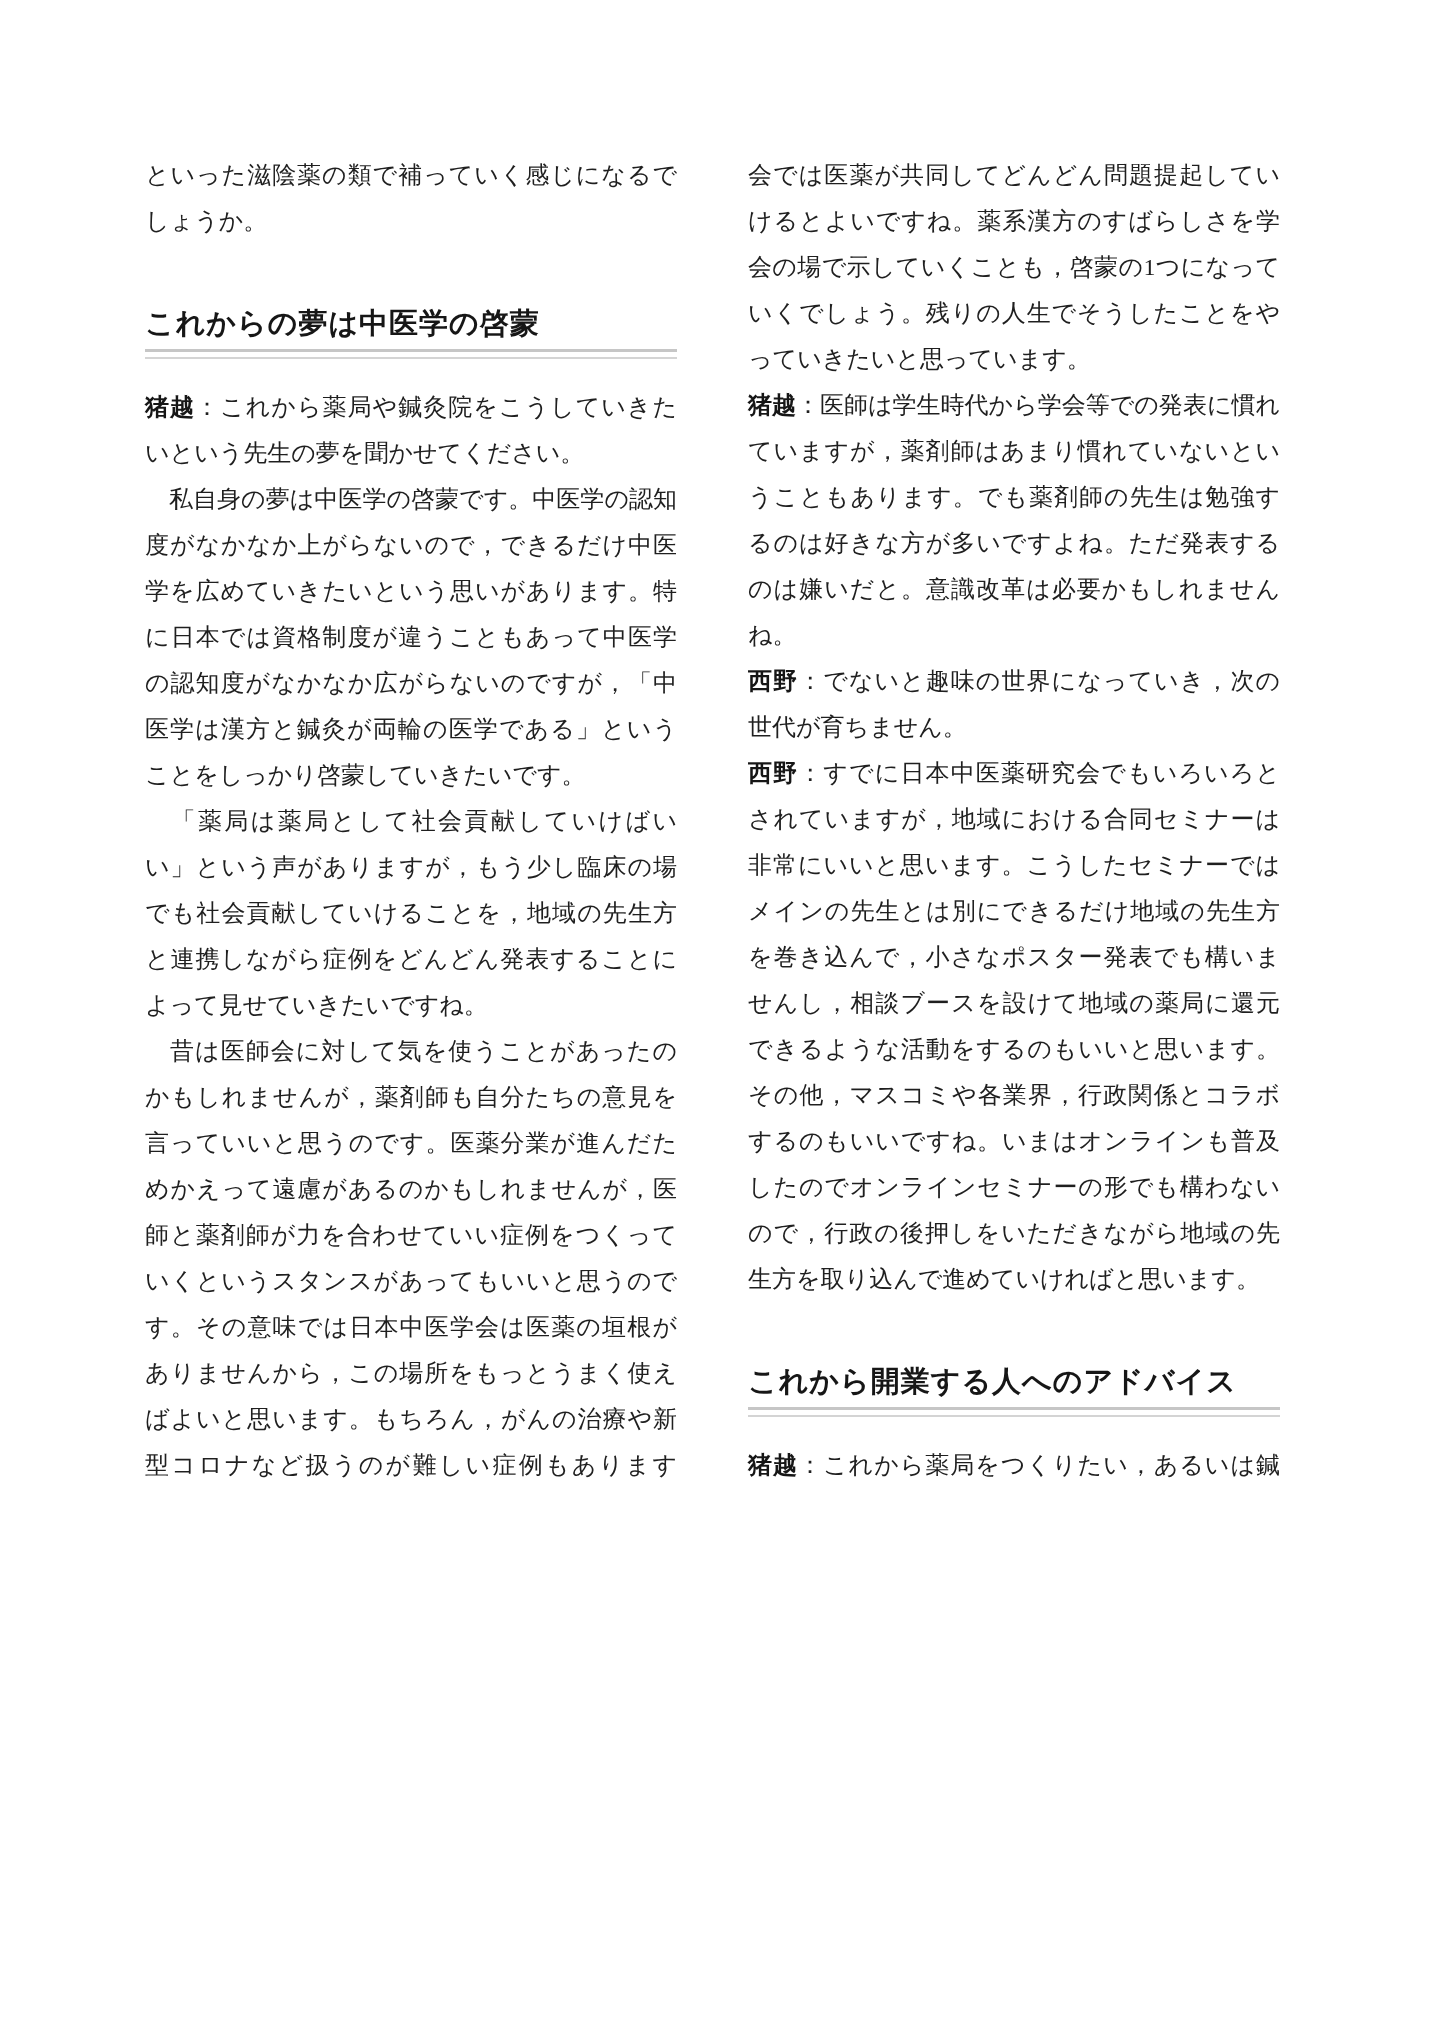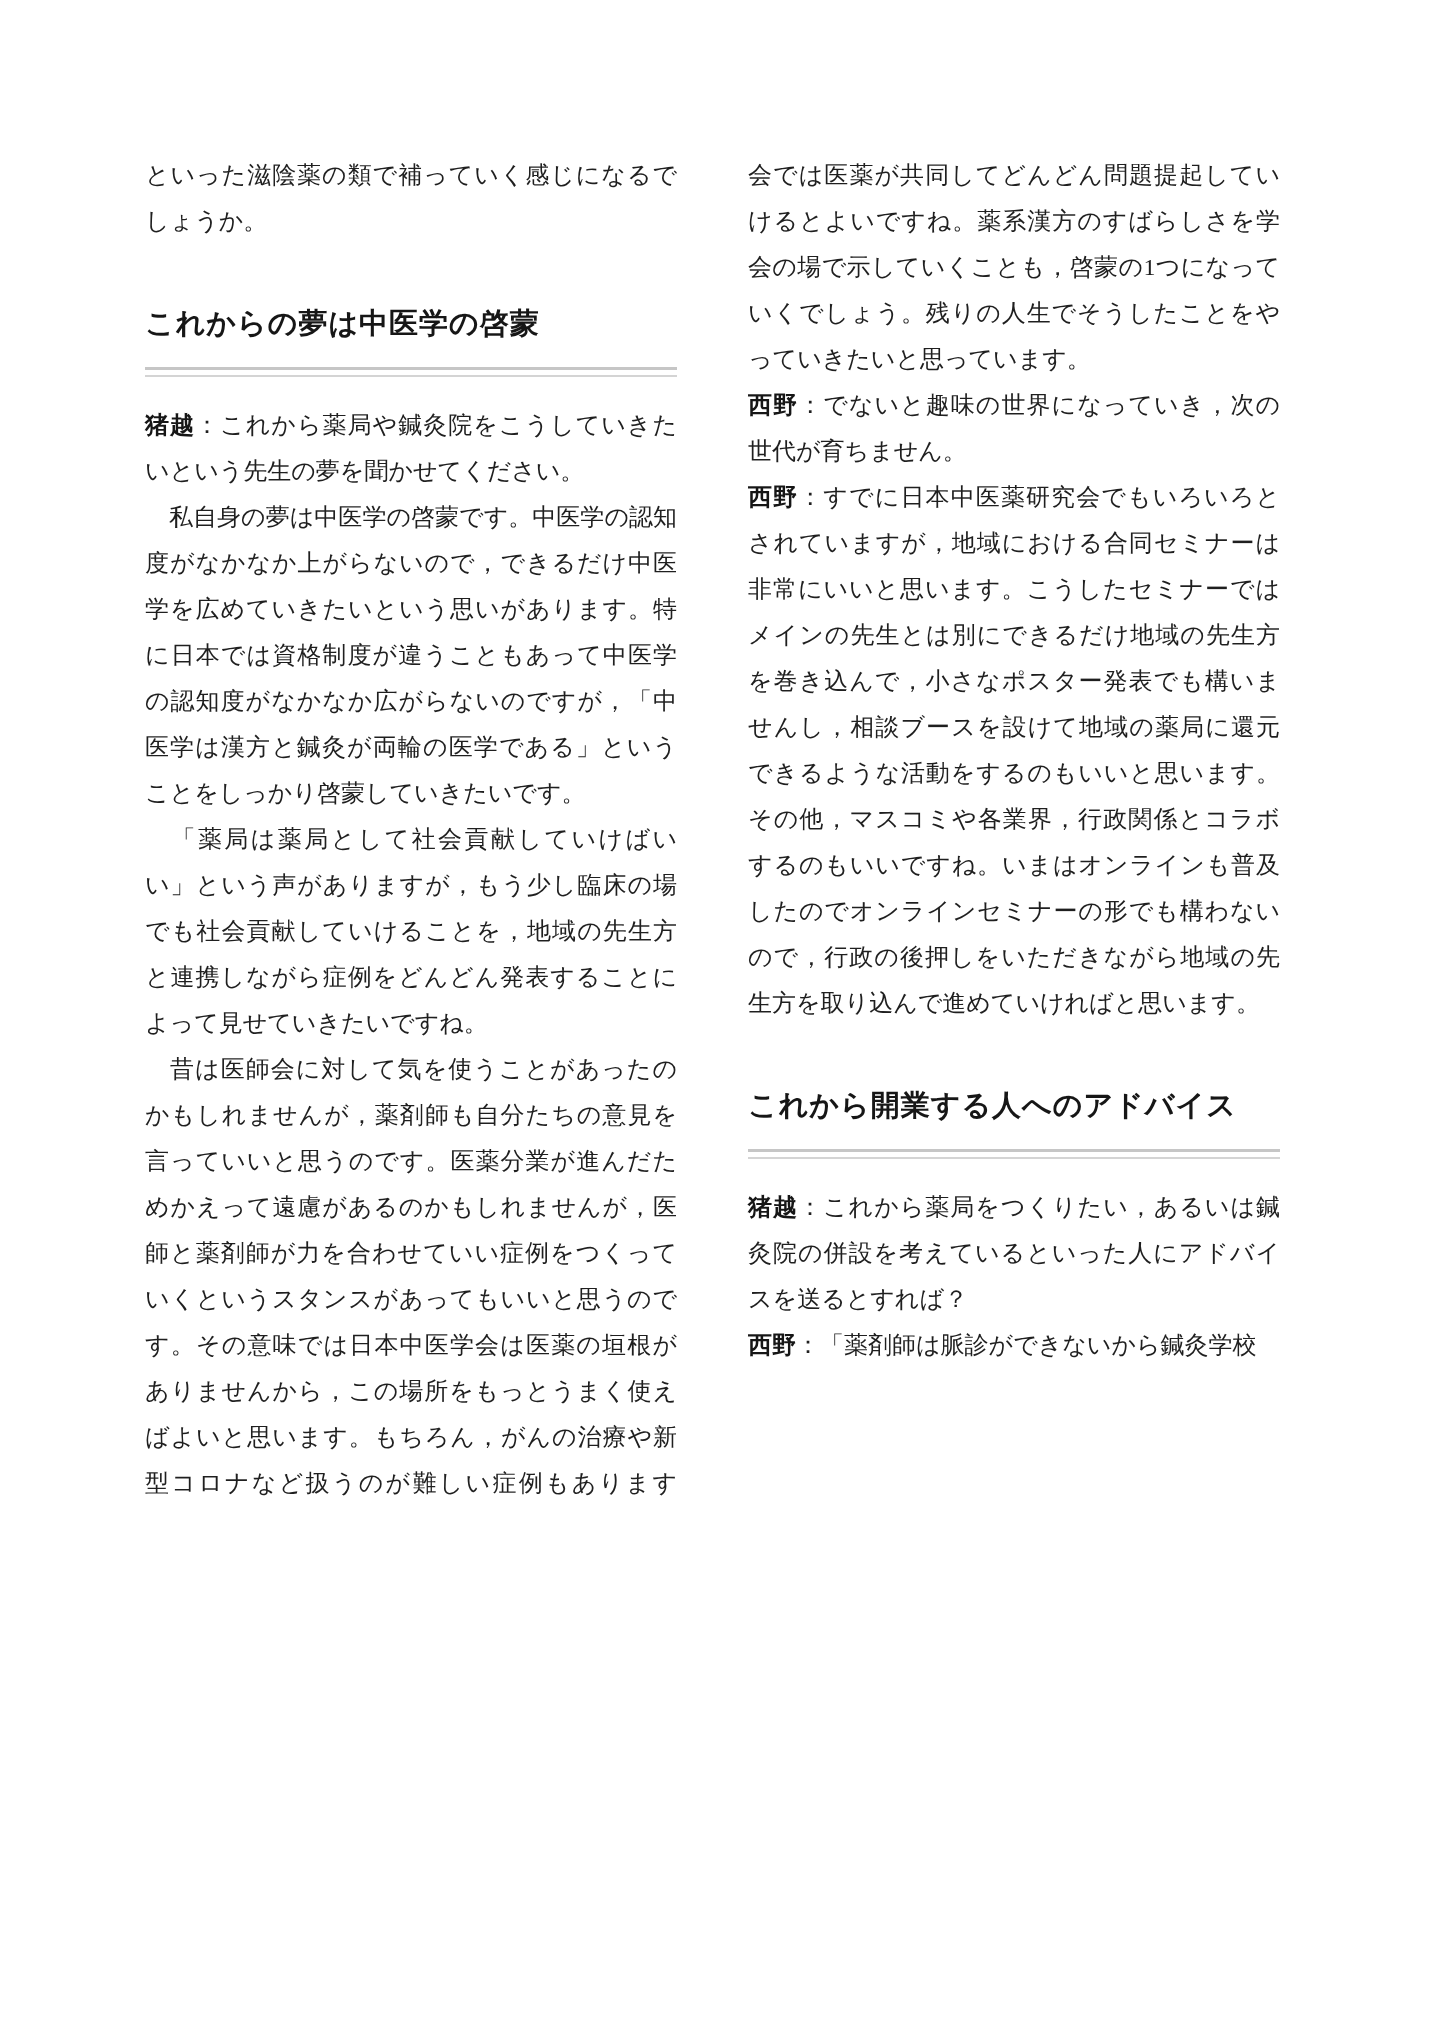--- a/index.html
+++ b/index.html
@@ -33,21 +33,21 @@
     font-family: "Liberation Sans", "DejaVu Sans", sans-serif;
     font-weight: 700;
     color: #161616;
   }
   h2.section-heading {
     font-family: "Liberation Sans", "DejaVu Sans", sans-serif;
     font-size: 29px;
     font-weight: 700;
     color: #161616;
     margin: 60px 0 32px 0;
-    padding-bottom: 23px;
+    padding-bottom: 5px;
     border-bottom: 3px solid #c6c6c6;
     position: relative;
     letter-spacing: 1px;
   }
   h2.section-heading::after {
     content: "";
     position: absolute;
     left: 0; right: 0;
     bottom: -10px;
     height: 2px;
@@ -96,20 +96,21 @@
 
 
     <p class="body-text">　私自身の夢は中医学の啓蒙です。中医学の認知度がなかなか上がらないので，できるだけ中医学を広めていきたいという思いがあります。特に日本では資格制度が違うこともあって中医学の認知度がなかなか広がらないのですが，「中医学は漢方と鍼灸が両輪の医学である」ということをしっかり啓蒙していきたいです。</p>
     <p class="body-text">　「薬局は薬局として社会貢献していけばいい」という声がありますが，もう少し臨床の場でも社会貢献していけることを，地域の先生方と連携しながら症例をどんどん発表することによって見せていきたいですね。</p>
     <p class="body-text">　昔は医師会に対して気を使うことがあったのかもしれませんが，薬剤師も自分たちの意見を言っていいと思うのです。医薬分業が進んだためかえって遠慮があるのかもしれませんが，医師と薬剤師が力を合わせていい症例をつくっていくというスタンスがあってもいいと思うのです。その意味では日本中医学会は医薬の垣根がありませんから，この場所をもっとうまく使えばよいと思います。もちろん，がんの治療や新型コロナなど扱うのが難しい症例もありますが，学</p>
   </div>
 
   <div class="col col-right">
     <p class="body-text">会では医薬が共同してどんどん問題提起していけるとよいですね。薬系漢方のすばらしさを学会の場で示していくことも，啓蒙の1つになっていくでしょう。残りの人生でそうしたことをやっていきたいと思っています。</p>
 
+    <p class="body-text"><b class="speaker">猪越</b><span>：医師は学生時代から学会等での発表に慣れていますが，薬剤師はあまり慣れていないということもあります。でも薬剤師の先生は勉強するのは好きな方が多いですよね。ただ発表するのは嫌いだと。意識改革は必要かもしれませんね。</span></p>
 
     <p class="body-text"><b class="speaker">西野</b><span>：でないと趣味の世界になっていき，次の世代が育ちません。</span></p>
 
 
     <p class="body-text"><b class="speaker">西野</b><span>：すでに日本中医薬研究会でもいろいろとされていますが，地域における合同セミナーは非常にいいと思います。こうしたセミナーではメインの先生とは別にできるだけ地域の先生方を巻き込んで，小さなポスター発表でも構いませんし，相談ブースを設けて地域の薬局に還元できるような活動をするのもいいと思います。その他，マスコミや各業界，行政関係とコラボするのもいいですね。いまはオンラインも普及したのでオンラインセミナーの形でも構わないので，行政の後押しをいただきながら地域の先生方を取り込んで進めていければと思います。</span></p>
 
     <h2 class="section-heading">これから開業する人へのアドバイス</h2>
 
     <p class="body-text"><b class="speaker">猪越</b><span>：これから薬局をつくりたい，あるいは鍼灸院の併設を考えているといった人にアドバイスを送るとすれば？</span></p>
 

